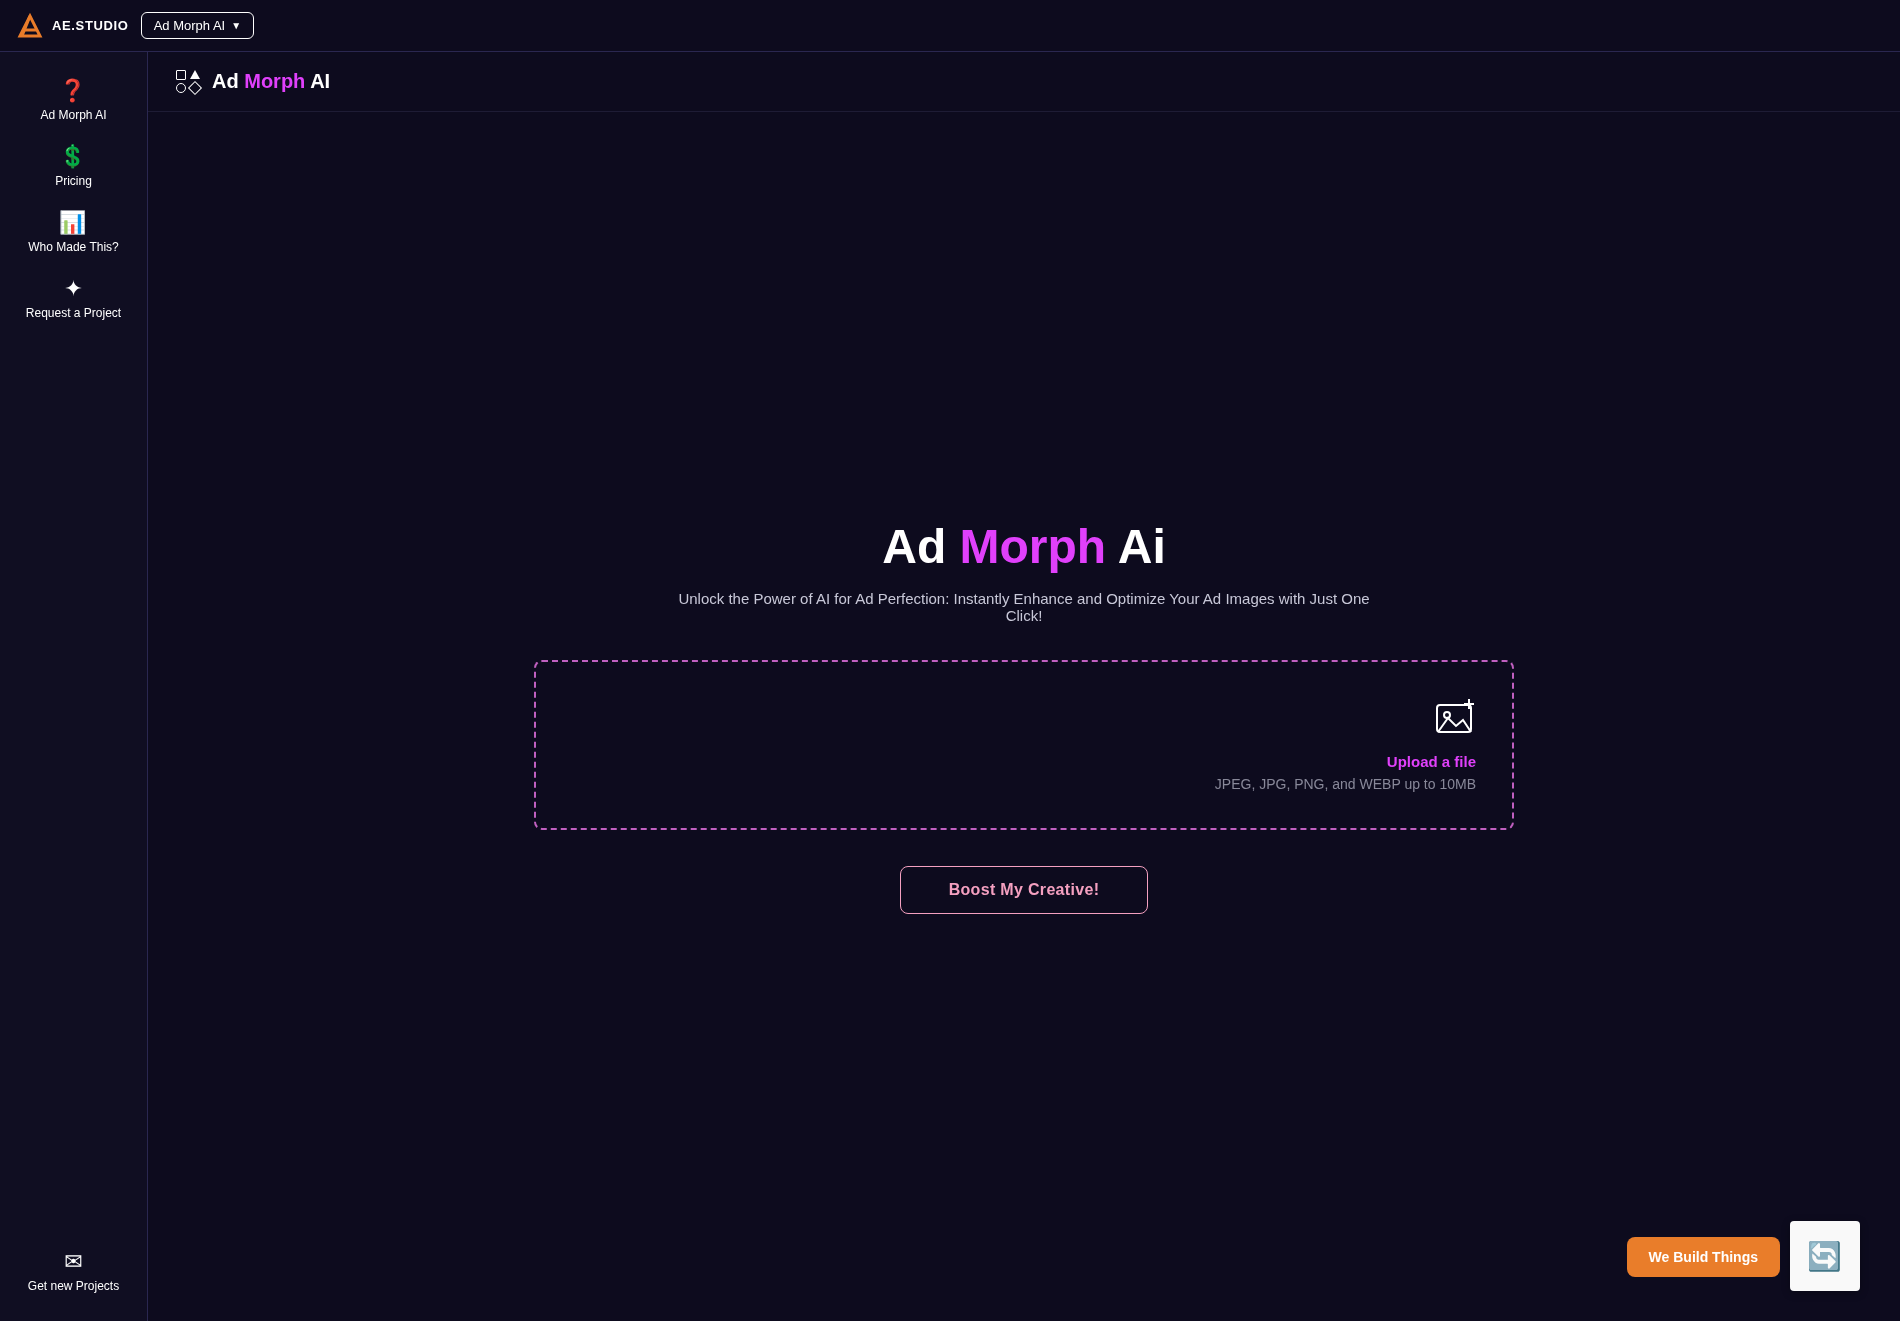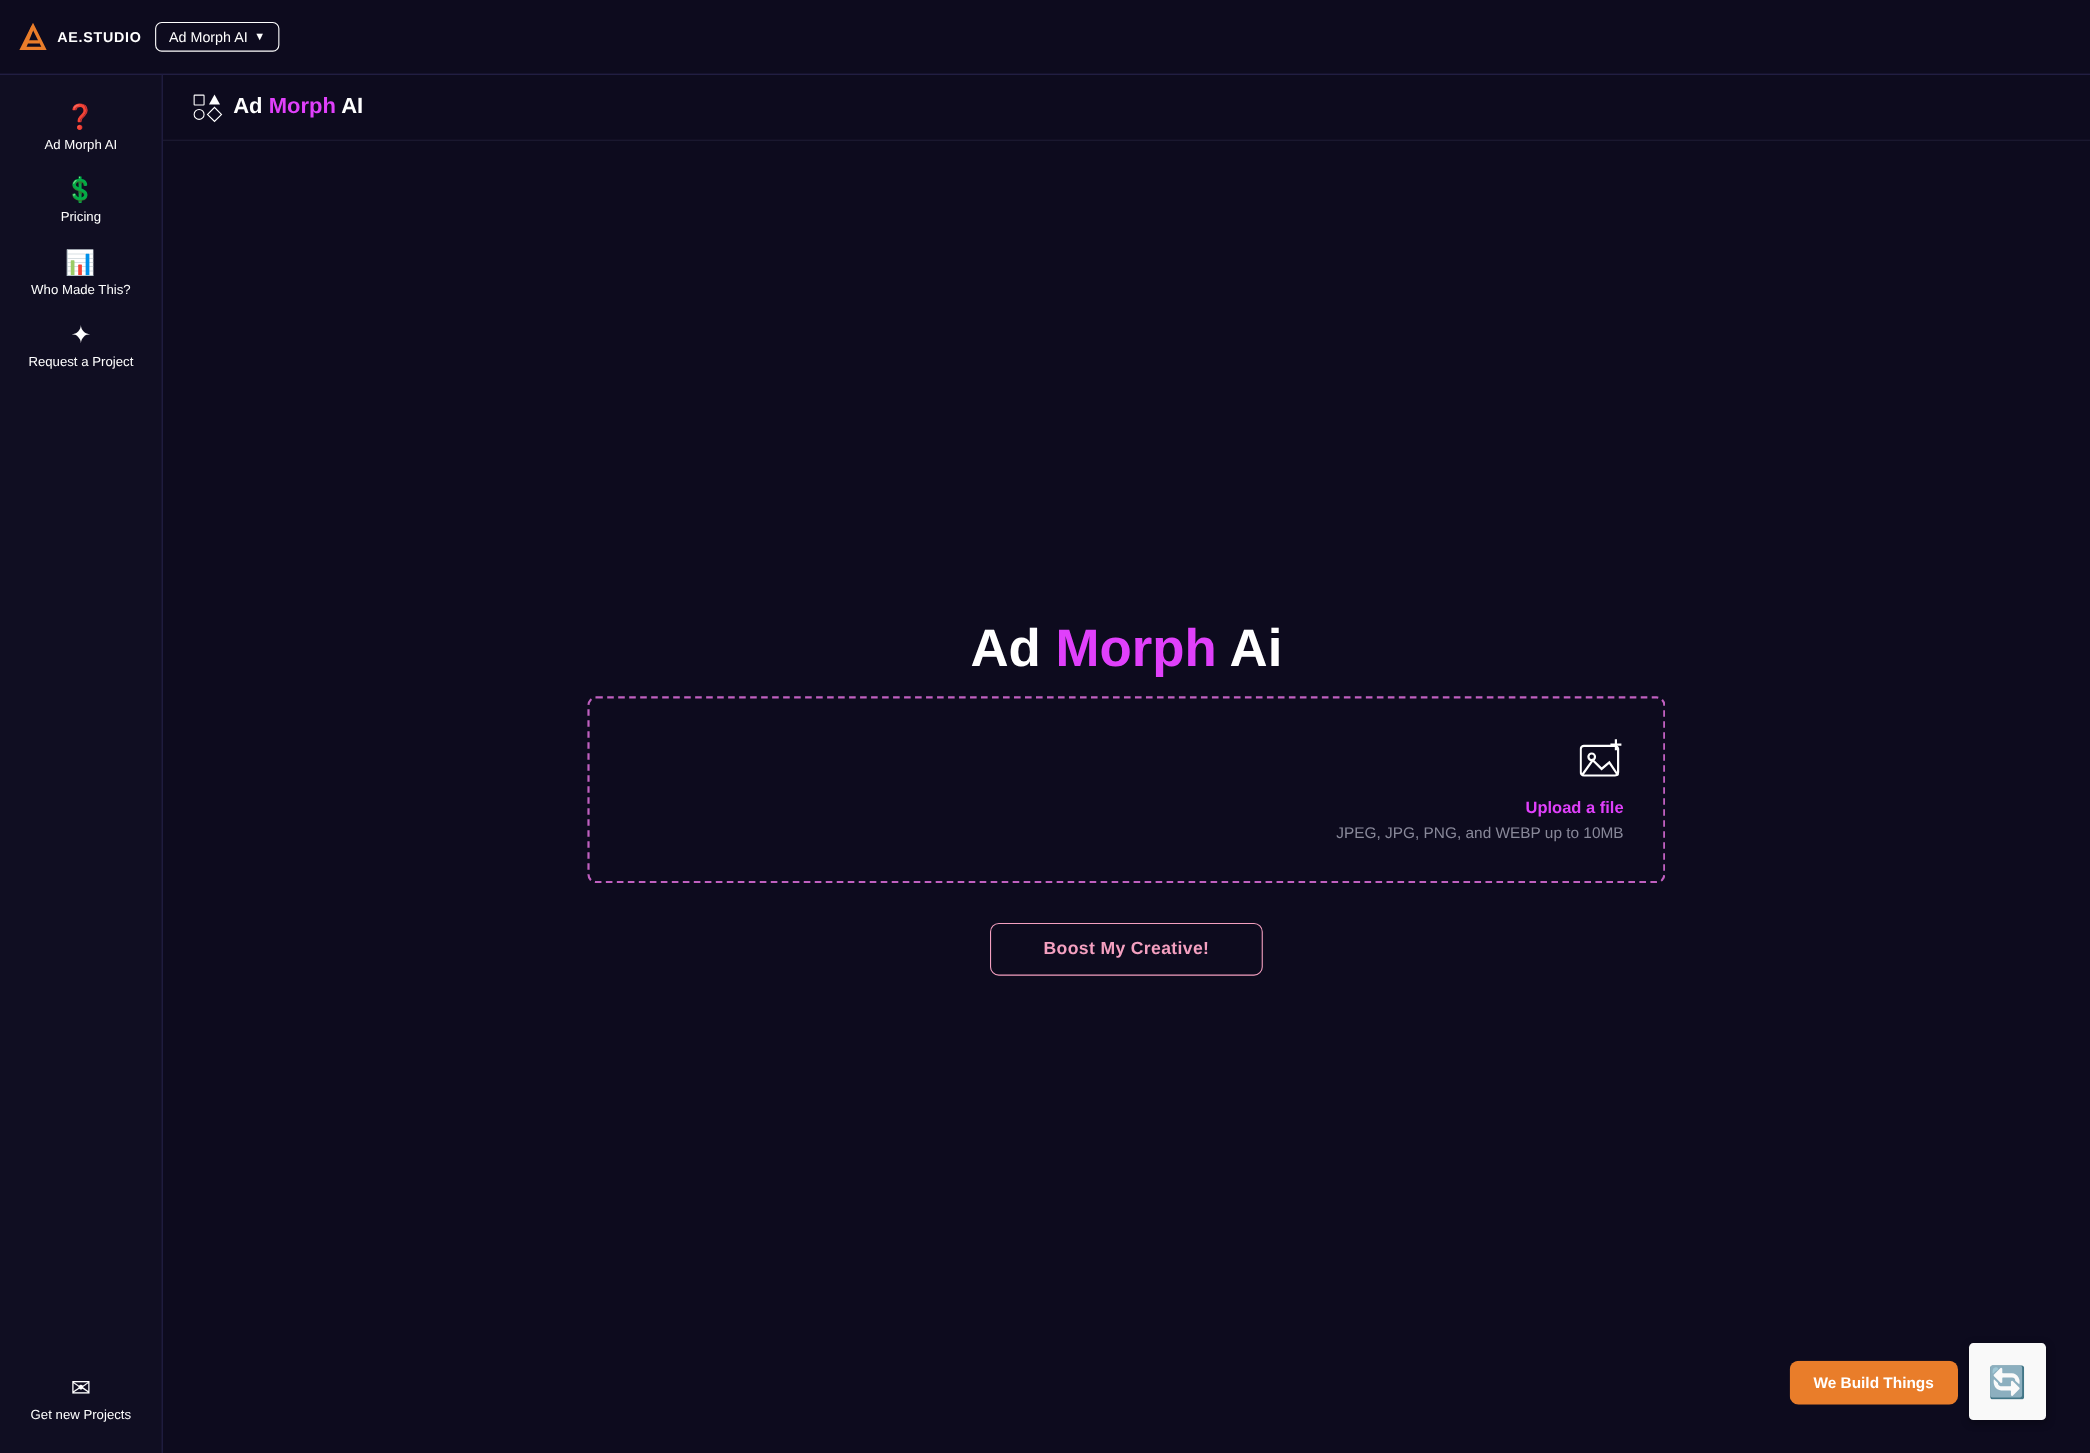--- a/index.html
+++ b/index.html
@@ -9,21 +9,21 @@
       background: #0d0b1e;
       font-family: -apple-system, BlinkMacSystemFont, 'Segoe UI', sans-serif;
       overflow: hidden;
       display: flex;
       flex-direction: column;
     }
 
     
     .topbar {
       width: 100%;
-      height: 68px;
+      height: 52px;
       background: #0d0b1e;
       border-bottom: 1px solid #2a2750;
       display: flex;
       align-items: center;
       padding: 0 16px;
       gap: 12px;
       flex-shrink: 0;
     }
     .topbar-logo {
       display: flex;
@@ -331,20 +331,21 @@
     <div class="content-body">
 
       <h2 class="hero-title">
         <span class="title-ad">Ad</span>
         <span> </span>
         <span class="title-morph">Morph</span>
         <span> </span>
         <span class="title-ai">Ai</span>
       </h2>
 
+      <p class="hero-subtitle">Unlock the Power of AI for Ad Perfection: Instantly Enhance and Optimize Your Ad Images with Just One Click!</p>
 
       <div class="upload-area">
         <div class="upload-icon">
           <svg width="40" height="36" viewBox="0 0 40 36" fill="none" xmlns="http://www.w3.org/2000/svg">
             <rect x="1" y="7" width="34" height="27" rx="3" stroke="white" stroke-width="2" fill="none"></rect>
             <circle cx="11" cy="17" r="3" stroke="white" stroke-width="2" fill="none"></circle>
             <polyline points="2,34 12,20 20,28 27,22 35,34" stroke="white" stroke-width="2" fill="none"></polyline>
             <line x1="33" y1="1" x2="33" y2="11" stroke="white" stroke-width="2"></line>
             <line x1="28" y1="6" x2="38" y2="6" stroke="white" stroke-width="2"></line>
           </svg>

